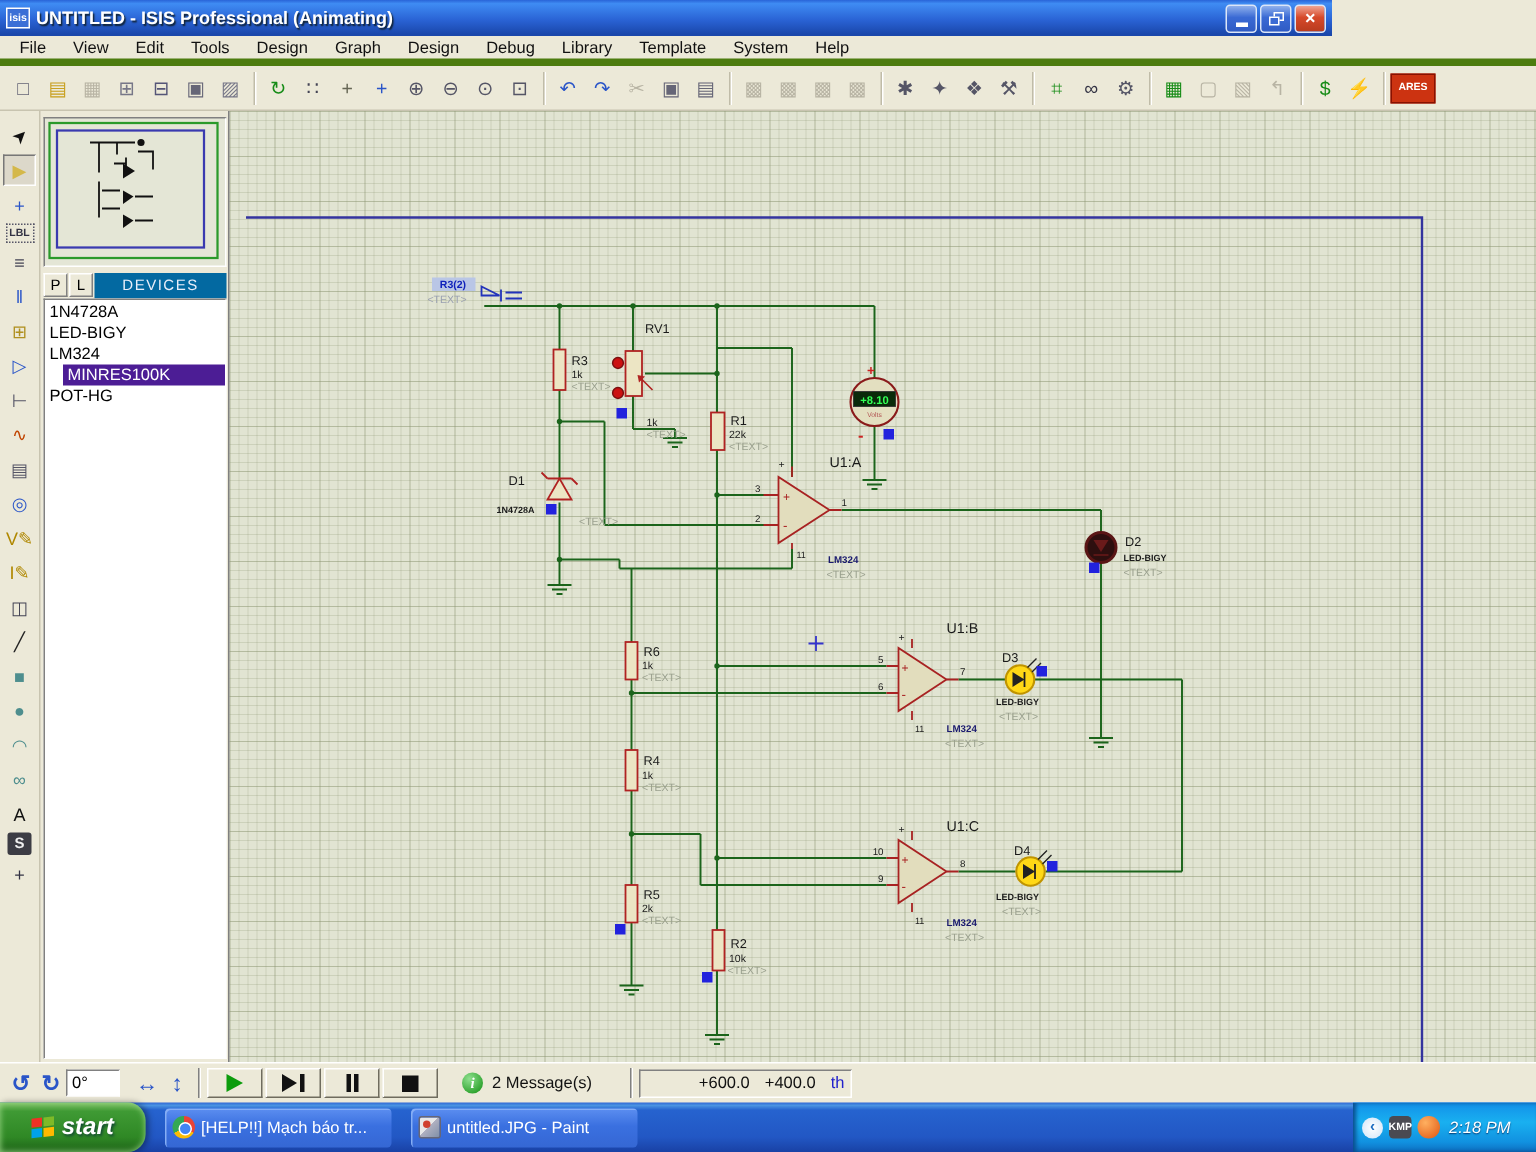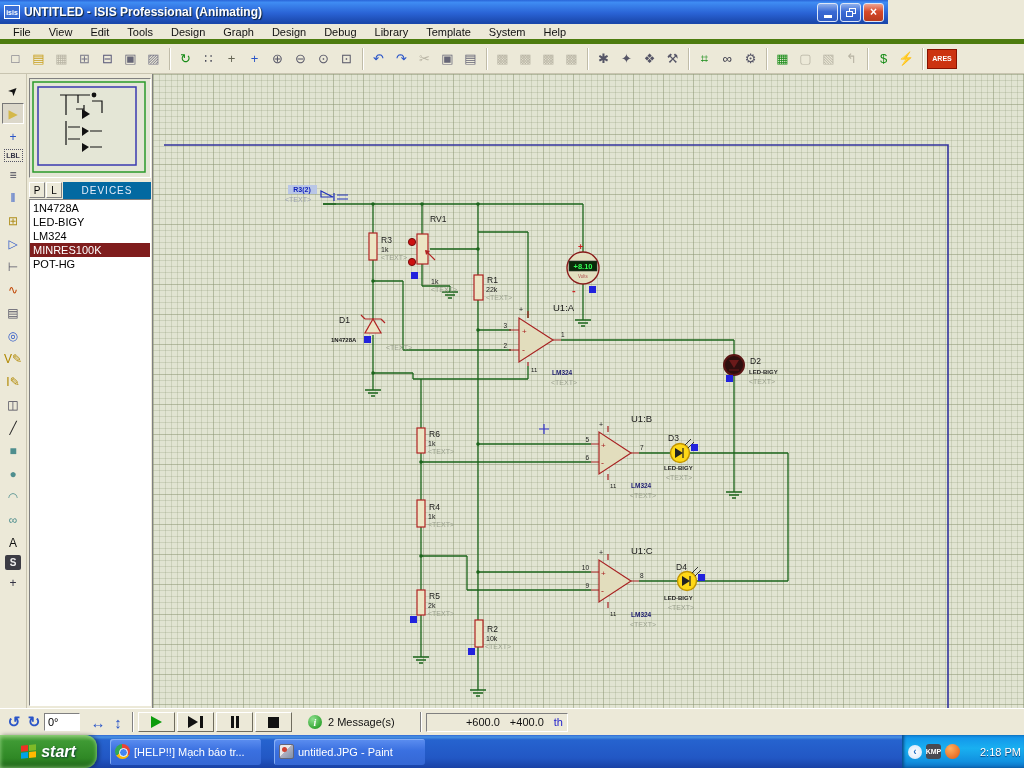--- a/index.html
+++ b/index.html
@@ -53,21 +53,21 @@
   .overview { position:absolute; left:29px; top:78px; width:122px; height:100px;
     background:#e4e6d6; border:1px solid; border-color:#808080 #fff #fff #808080; }
   .selheader { position:absolute; left:29px; top:182px; width:122px; height:17px; display:flex; }
   .plbtn { width:16px; height:16px; background:#ece9d8; border:1px solid; border-color:#fff #808080 #808080 #fff;
     font-size:10px; display:flex; align-items:center; justify-content:center; margin-right:1px; }
   .devtitle { flex:1; background:#0369a1; color:#e8eefa; font-size:10px; letter-spacing:1px;
     display:flex; align-items:center; justify-content:center; }
   .devlist { position:absolute; left:29px; top:199px; width:122px; height:507px; background:#fff;
     border:1px solid; border-color:#808080 #fff #fff #808080; padding-top:1px; }
   .dev { height:14px; line-height:14px; padding-left:3px; color:#000; font-size:11px; }
-  .dev.sel { background:#7f1d1d; color:#fff; }
+  .dev.sel { background:#4c1d95; color:#fff;margin-left:12px; }
 
   
   .editor { position:absolute; left:152px; top:74px; width:872px; height:634px;
     background-color:#e1e4d2;
     background-image:
       linear-gradient(rgba(140,150,115,.38) 1px, transparent 1px),
       linear-gradient(90deg, rgba(140,150,115,.38) 1px, transparent 1px),
       linear-gradient(rgba(150,158,125,.28) 1px, transparent 1px),
       linear-gradient(90deg, rgba(150,158,125,.28) 1px, transparent 1px);
     background-size: 30px 30px, 30px 30px, 6px 6px, 6px 6px;
@@ -126,21 +126,21 @@
     position:relative; }
   .ticon.paint::after { content:""; position:absolute; left:2px; top:2px; width:5px; height:5px; background:#d04030; border-radius:50%; }
   .tray { position:absolute; right:0; top:0; height:33px; width:122px;
     background:linear-gradient(180deg,#1290e9,#19b0f0 40%,#1191e0 80%,#0d6ec0); box-shadow:inset 2px 0 3px #0a4d8c;
     display:flex; align-items:center; gap:4px; padding-left:6px; }
   .trayicon { width:15px; height:15px; display:flex; align-items:center; justify-content:center;
     font-size:10px; font-weight:bold; color:#fff; }
   .trayicon.chev { background:radial-gradient(#fff,#cfe4f8); color:#1a6bc0; border-radius:50%; width:14px; height:14px; }
   .trayicon.kmp { background:#4a4a52; border-radius:3px; font-size:7px; }
   .trayicon.orange { background:radial-gradient(circle at 35% 30%,#ffb060,#e05510); border-radius:50%; }
-  .clock { color:#fff; font-size:11px; margin-left:16px; text-shadow:0 1px 1px #05336b; }
+  .clock { color:#fff; font-size:11px; margin-left:2px; text-shadow:0 1px 1px #05336b;font-style:italic; }
 </style>
 </head>
 <body>
 
 <div class="titlebar">
   <div class="appicon">isis</div>
   <div class="title">UNTITLED - ISIS Professional (Animating)</div>
   <div class="wbtns">
     <div class="wbtn">
         <span class="minglyph"></span>

